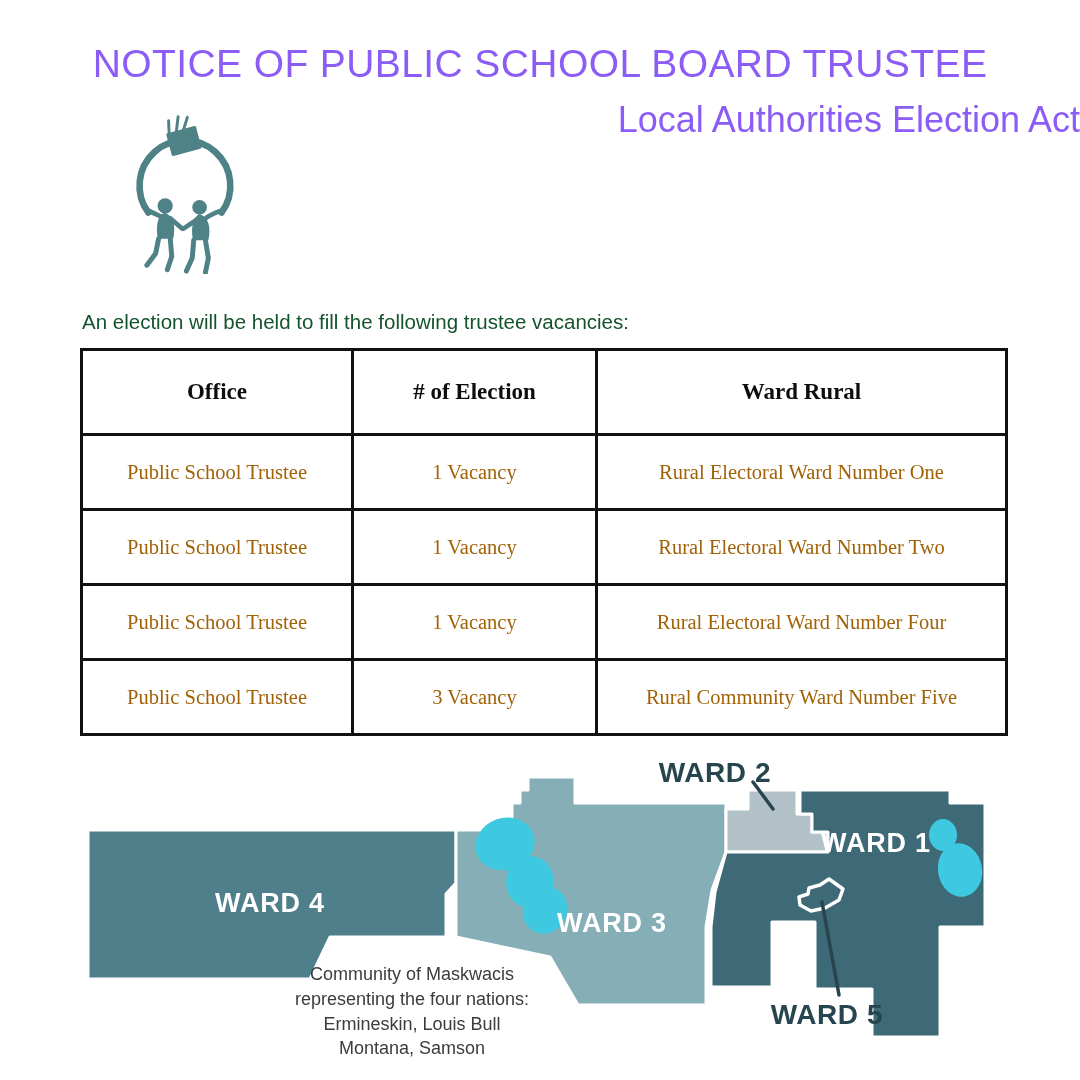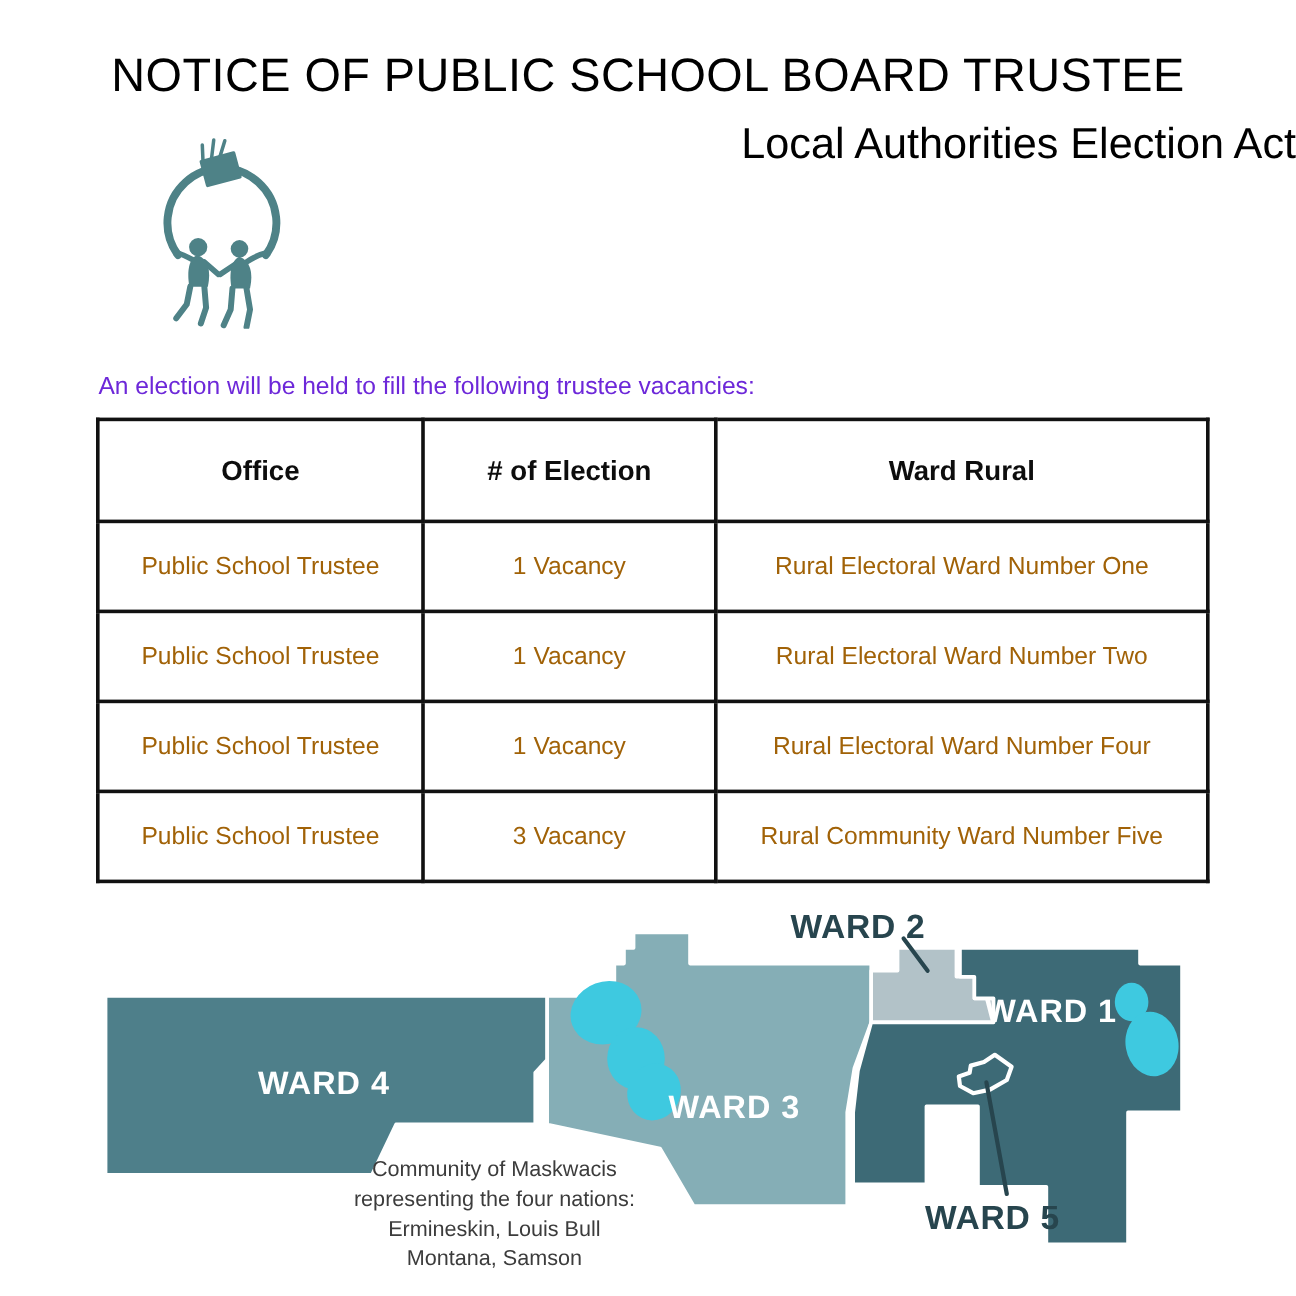--- a/index.html
+++ b/index.html
@@ -1,30 +1,30 @@
 <!DOCTYPE html>
 <html><head>
 <meta charset="utf-8">
 <style>
   html,body{margin:0;padding:0;}
   body{
     width:1080px;height:1080px;background:#ffffff;position:relative;overflow:hidden;
     font-family:"Liberation Sans","DejaVu Sans",sans-serif;color:#151515;
   }
-  .titles{position:absolute;top:36px;left:0;width:1080px;text-align:center;color:#000000;}
+  .titles{position:absolute;top:36px;left:0;width:1080px;text-align:center;color:#8b5cf6;}
   .title-main{font-size:39px;line-height:56px;font-weight:500;letter-spacing:.4px;}
   .subtitle{font-size:36px;line-height:56px;font-weight:400;text-align:right;}
   .logo{position:absolute;left:104px;top:110px;width:156px;height:164px;}
-  .intro{position:absolute;left:82px;top:310px;margin:0;font-size:20.5px;color:#6d28d9;}
+  .intro{position:absolute;left:82px;top:310px;margin:0;font-size:20.5px;color:#14532d;}
   table.vac{
     position:absolute;left:80px;top:348px;width:925px;
     border-collapse:collapse;table-layout:fixed;
   }
   table.vac th,table.vac td{
-    border:3px solid #111;text-align:center;vertical-align:middle;padding:0 6px;
+    border:3px solid #111;text-align:center;vertical-align:middle;padding:0 6px;font-family:Liberation Serif, serif;
   }
   table.vac th{height:82px;font-size:23px;font-weight:700;color:#0d0d0d;}
   table.vac td{height:72px;font-size:20.5px;font-weight:400;color:#a16207;}
   .map{position:absolute;left:0;top:752px;}
   .map polygon{stroke:#ffffff;stroke-width:3;stroke-linejoin:round;}
   .map-label-light{fill:#ffffff;font-weight:700;font-size:27px;letter-spacing:.8px;}
   .map-label-dark{font-weight:700;font-size:28px;letter-spacing:.6px;}
   .map-note{fill:#3c3c3c;font-size:18px;}
   .leader{stroke-width:3.5;stroke-linecap:round;}
   svg text{font-family:"Liberation Sans","DejaVu Sans",sans-serif;}

